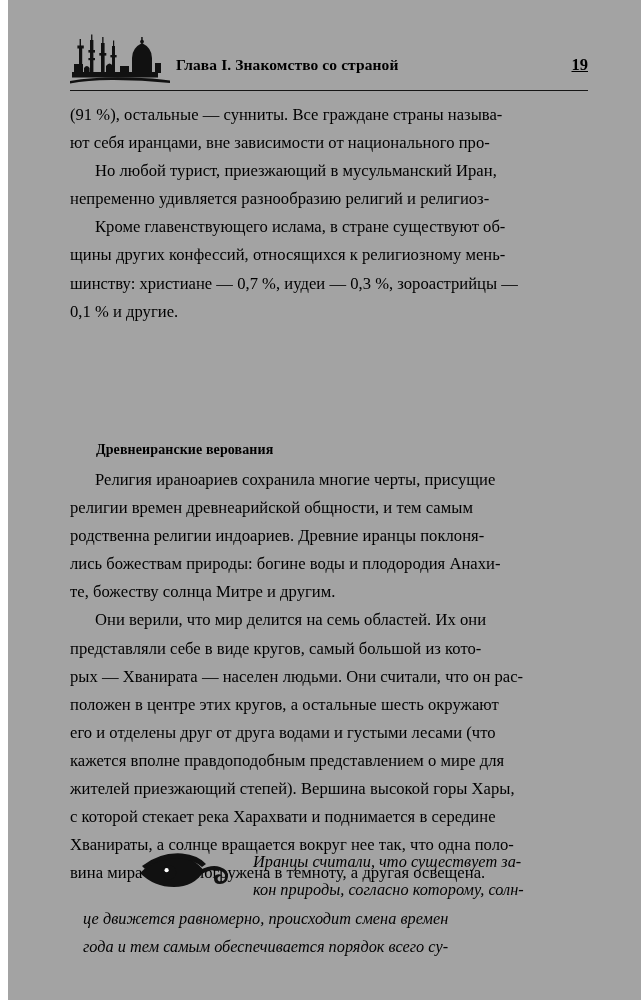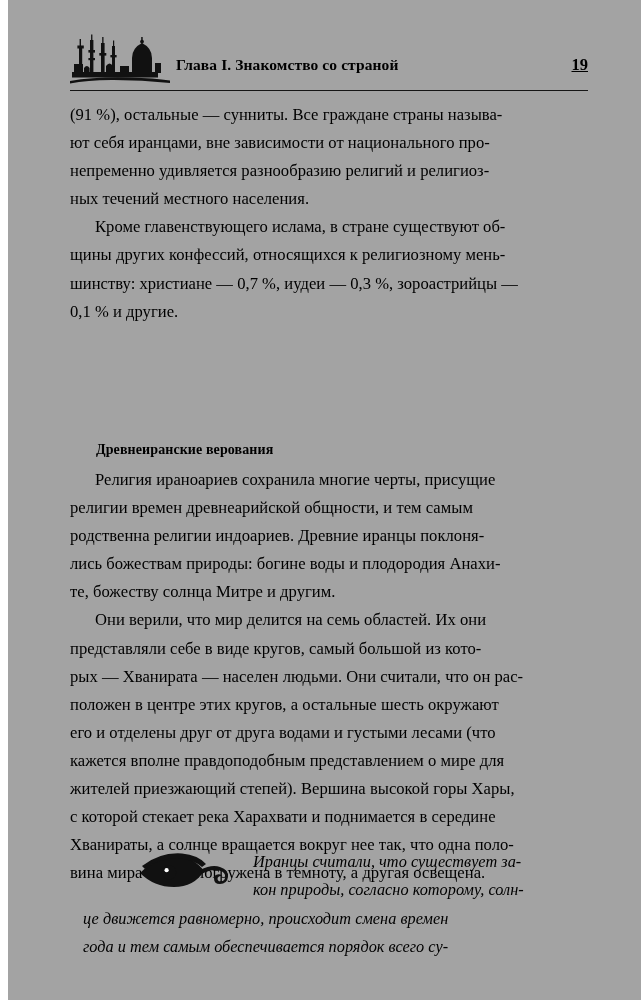--- a/index.html
+++ b/index.html
@@ -180,22 +180,22 @@
   <div class="head-rule"></div>
 
   <div class="body-block">
 
     <p class="para">
       <span class="line">(91 %), остальные — сунниты. Все граждане страны называ-</span>
       <span class="line">ют себя иранцами, вне зависимости от национального про-</span>
     </p>
 
     <p class="para">
+      <span class="line indent">Но любой турист, приезжающий в мусульманский Иран,</span>
       <span class="line">непременно удивляется разнообразию религий и религиоз-</span>
-      <span class="line">ных течений местного населения.</span>
     </p>
 
     <p class="para">
       <span class="line indent">Кроме главенствующего ислама, в стране существуют об-</span>
       <span class="line">щины других конфессий, относящихся к религиозному мень-</span>
       <span class="line">шинству: христиане — 0,7 %, иудеи — 0,3 %, зороастрийцы —</span>
       <span class="line">0,1 % и другие.</span>
     </p>
 
   </div>

